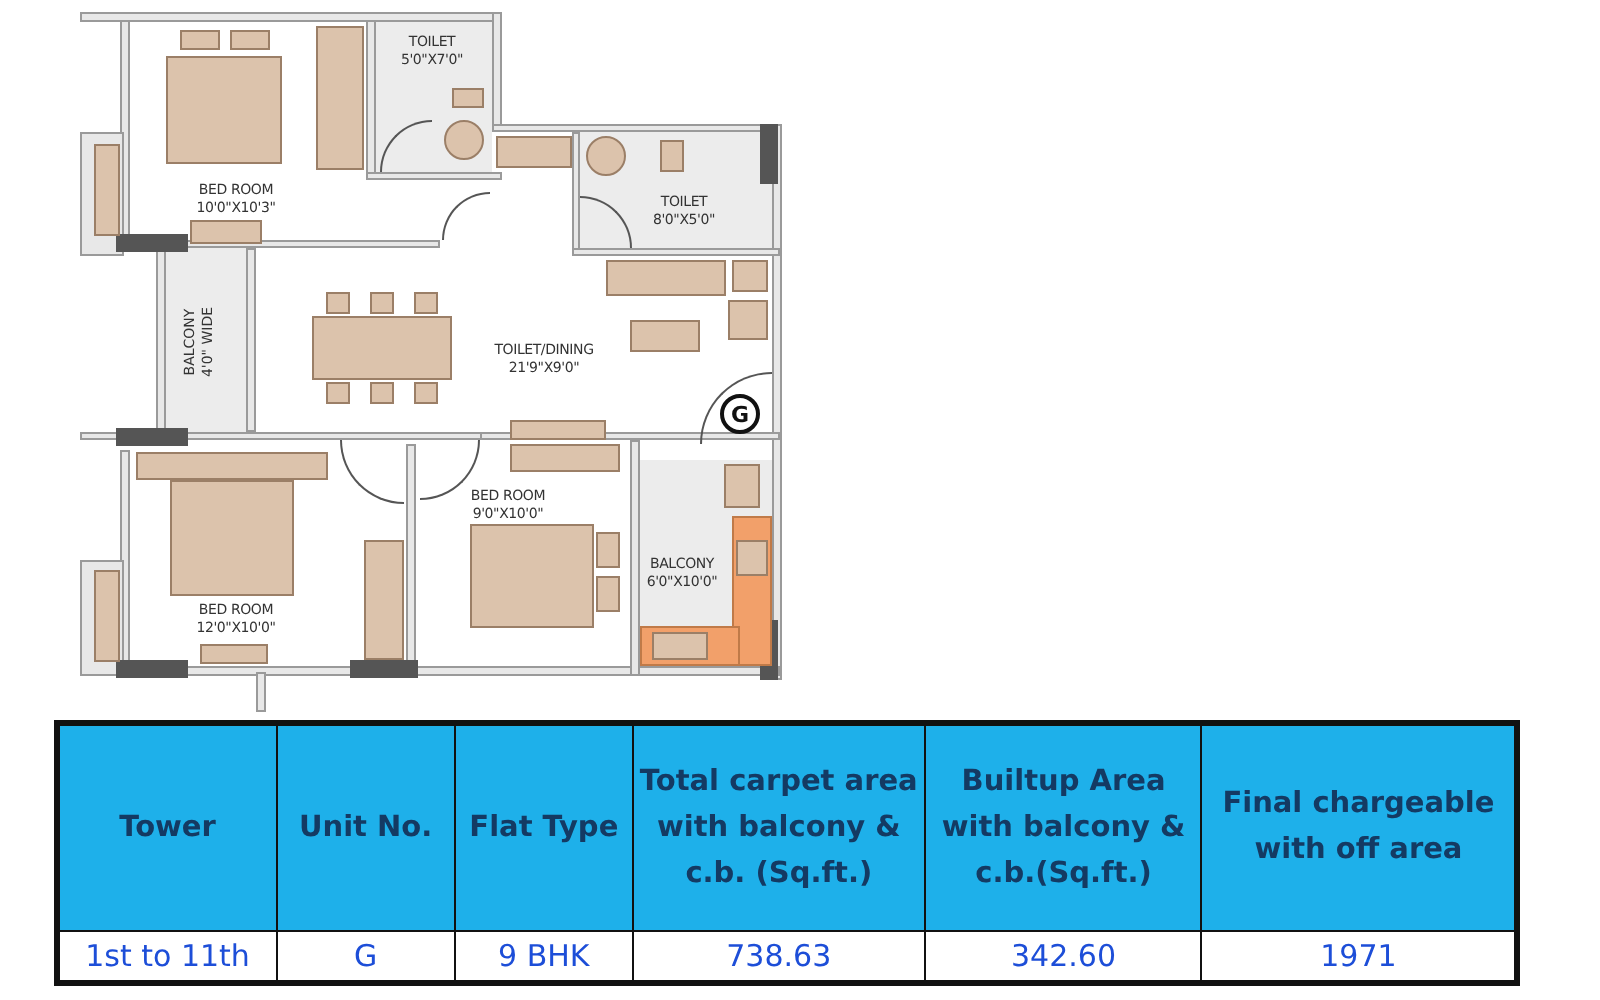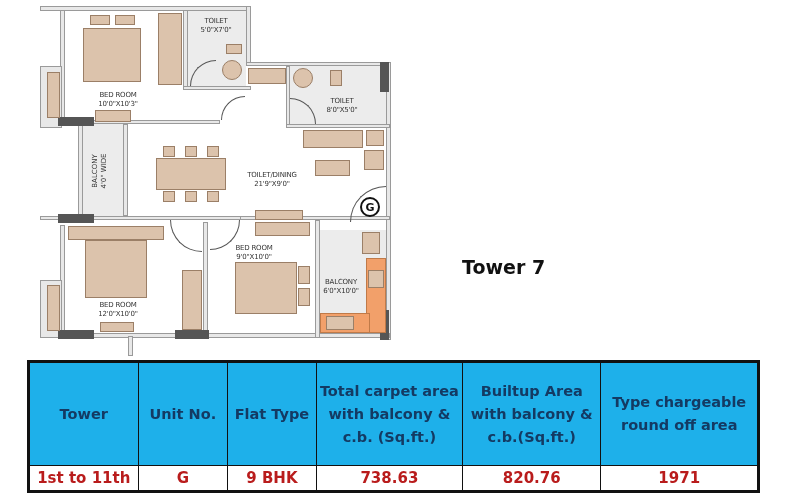--- a/index.html
+++ b/index.html
@@ -18,21 +18,21 @@
   .type-marker { position: absolute; width: 20px; height: 20px; border: 2px solid #111; border-radius: 50%; box-sizing: border-box; font-size: 11px; font-weight: bold; display: flex; align-items: center; justify-content: center; color: #111; background: #fff; }
   .fixture { position: absolute; border-radius: 50%; background: #dcc3ac; border: 1px solid #9b7f67; box-sizing: border-box; }
 
   
   .title-block { position: absolute; left: 462px; top: 252px; color: #111; font-weight: bold; font-family: "DejaVu Sans", sans-serif; }
   .title-line { font-size: 19px; line-height: 30px; white-space: pre; }
 
   
   .spec-table { position: absolute; left: 27px; top: 360px; width: 733px; border-collapse: collapse; border: 3px solid #111; font-family: "DejaVu Sans", sans-serif; }
   .spec-table th { background: #1eb0ea; color: #143a63; font-weight: bold; font-size: 14.5px; line-height: 23px; border: 1.5px solid #111; padding: 0 2px; height: 102px; text-align: center; vertical-align: middle; }
-  .spec-table td { background: #ffffff; color: #b91c1c; font-size: 15px; border: 1.5px solid #111; height: 24px; text-align: center; padding: 0; font-weight: bold; }
+  .spec-table td { background: #ffffff; color: #1d4ed8; font-size: 15px; border: 1.5px solid #111; height: 24px; text-align: center; padding: 0; }
 </style>
 </head>
 <body>
 
 <div class="plan">
 
   <div class="wall" style="left:40px;top:6px;width:210px;height:5px;"></div>
   <div class="wall" style="left:246px;top:6px;width:5px;height:60px;"></div>
   <div class="wall" style="left:246px;top:62px;width:144px;height:4px;"></div>
   <div class="wall" style="left:386px;top:62px;width:5px;height:278px;"></div>
@@ -148,45 +148,44 @@
   </div>
   <div class="room-label" style="left:316px;top:278px;width:50px;">
     <div>BALCONY</div>
     <div>6'0"X10'0"</div>
   </div>
 
   <div class="type-marker" style="left:360px;top:197px;">G</div>
 </div>
 
 <div class="title-block">
-  <div class="title-line">Tower 7</div>
 </div>
 
 <table class="spec-table">
   <colgroup>
     <col style="width:110px">
     <col style="width:90px">
     <col style="width:89px">
     <col style="width:147px">
     <col style="width:139px">
     <col style="width:158px">
   </colgroup>
   <thead>
     <tr>
       <th>Tower</th>
       <th>Unit No.</th>
       <th>Flat Type</th>
       <th>Total carpet area with balcony &amp; c.b. (Sq.ft.)</th>
       <th>Builtup Area with balcony &amp; c.b.(Sq.ft.)</th>
-      <th>Type chargeable round off area</th>
+      <th>Final chargeable with off area</th>
     </tr>
   </thead>
   <tbody>
     <tr>
       <td>1st to 11th</td>
       <td>G</td>
       <td>9 BHK</td>
       <td>738.63</td>
-      <td>820.76</td>
+      <td>342.60</td>
       <td>1971</td>
     </tr>
   </tbody>
 </table>
 
 </body></html>

